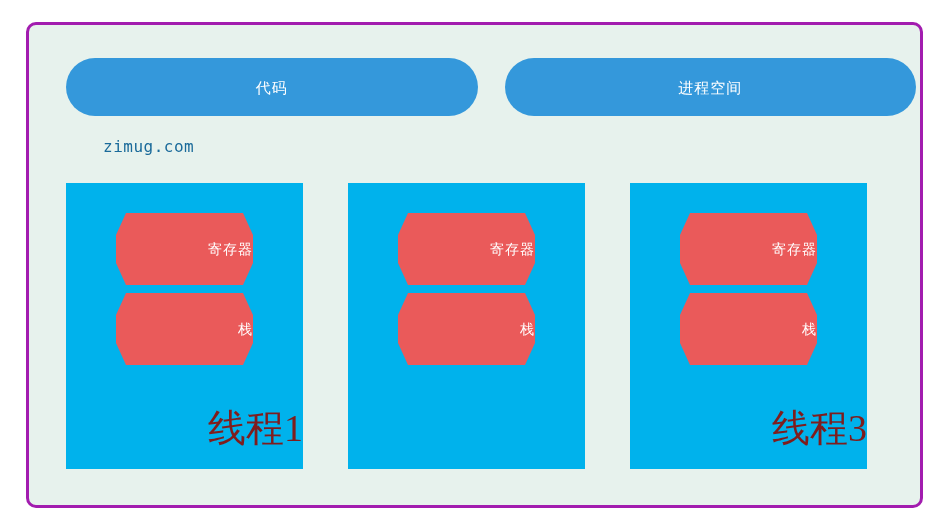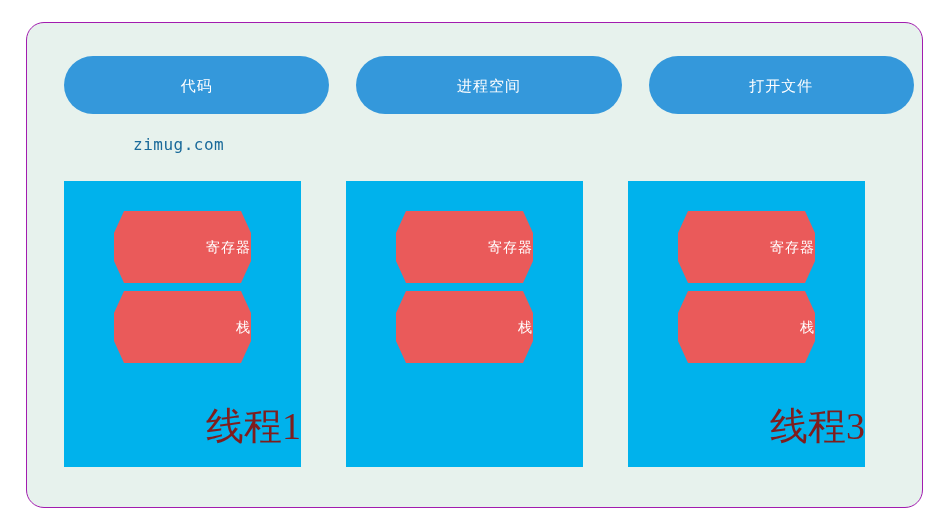--- a/index.html
+++ b/index.html
@@ -22,22 +22,22 @@
   }
 
   
   .panel {
     position: absolute;
     left: 26px;
     top: 22px;
     width: 897px;
     height: 486px;
     background: #e7f2ed;
-    border: 1px solid #a21caf;
-    border-radius: 18px;
+    border: 3px solid #a21caf;
+    border-radius: 10px;
     box-sizing: border-box;
     padding-left: 15px;
   }
 
   
   .pill-row {
     position: absolute;
     left: 37px;
     top: 33px;
     width: 850px;
@@ -63,21 +63,20 @@
   
   .watermark {
     position: absolute;
     left: 74px;
     top: 112px;
     font-family: "DejaVu Sans Mono", "Liberation Mono", monospace;
     font-size: 16px;
     letter-spacing: 0.5px;
     color: #1a6a9a;
     white-space: nowrap;
-    margin-left: 32px;
   }
 
   
   .columns {
     position: absolute;
     left: 37px;
     top: 158px;
     width: 825px;
     height: 286px;
     display: flex;
@@ -129,23 +128,20 @@
 
   <div class="panel">
 
     <div class="pill-row">
       <div class="pill">
         <span>代码</span>
       </div>
       <div class="pill">
         <span>进程空间</span>
       </div>
-      <div class="pill">
-        <span>打开文件</span>
-      </div>
     </div>
 
     <div class="watermark">zimug.com</div>
 
     <div class="columns">
 
       <div class="thread-col">
         <div class="mem-block mem-register">
           <span>寄存器</span>
         </div>

